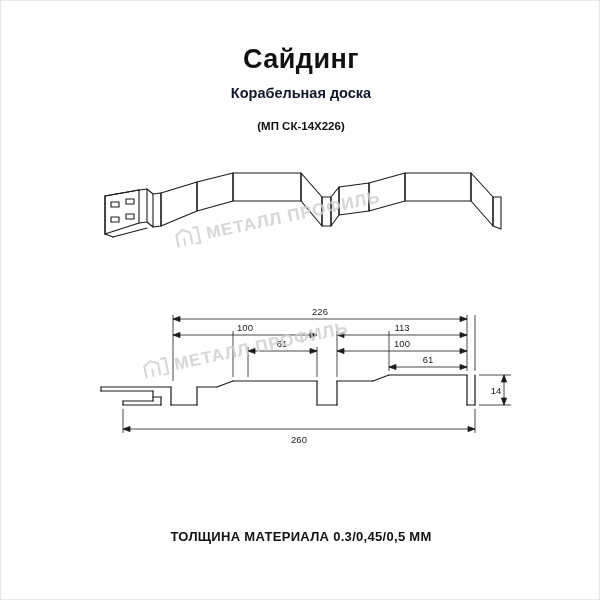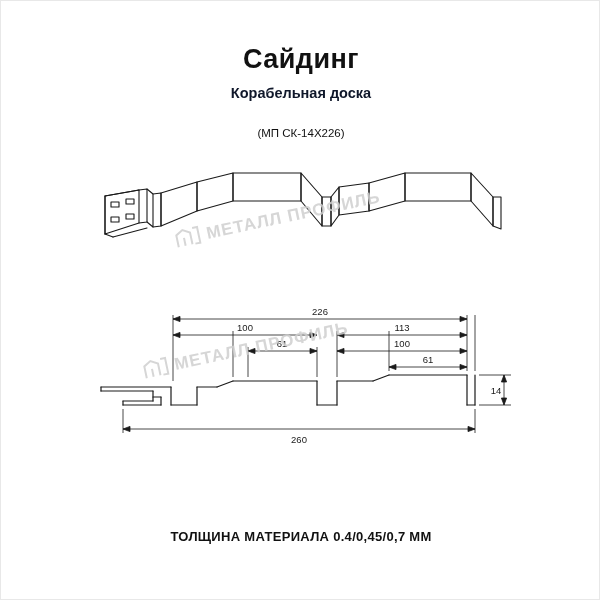--- a/index.html
+++ b/index.html
@@ -38,22 +38,22 @@
     color: #111111;
   }
   .title-sub {
     font-size: 14.5px;
     font-weight: bold;
     margin-top: 10px;
     color: #0f172a;
   }
   .title-code {
     font-size: 11.5px;
-    font-weight: normal;
-    margin-top: 26px;
+    font-weight: bold;
+    margin-top: 19px;
     color: #111111;
   }
   .footer {
     position: absolute;
     left: 0;
     top: 528px;
     width: 600px;
     text-align: center;
     font-size: 13px;
     font-weight: bold;
@@ -245,15 +245,15 @@
   </div>
 
   <div class="wm wm-2">
     <svg class="wm-logo" viewBox="0 0 26 20">
       <path d="M2 18 L2 6 L9 2 L16 6 L16 18" fill="none" stroke="#cfcfcf" stroke-width="2"></path>
       <path d="M9 18 L9 10" fill="none" stroke="#cfcfcf" stroke-width="2"></path>
       <path d="M19 2 L24 2 L24 18 L19 18" fill="none" stroke="#cfcfcf" stroke-width="2"></path>
     </svg><span>МЕТАЛЛ ПРОФИЛЬ</span>
   </div>
 
-  <div class="footer">ТОЛЩИНА МАТЕРИАЛА 0.4/0,45/0,7 ММ</div>
+  <div class="footer">ТОЛЩИНА МАТЕРИАЛА 0.3/0,45/0,5 ММ</div>
 
 </div>
 
 </body></html>

